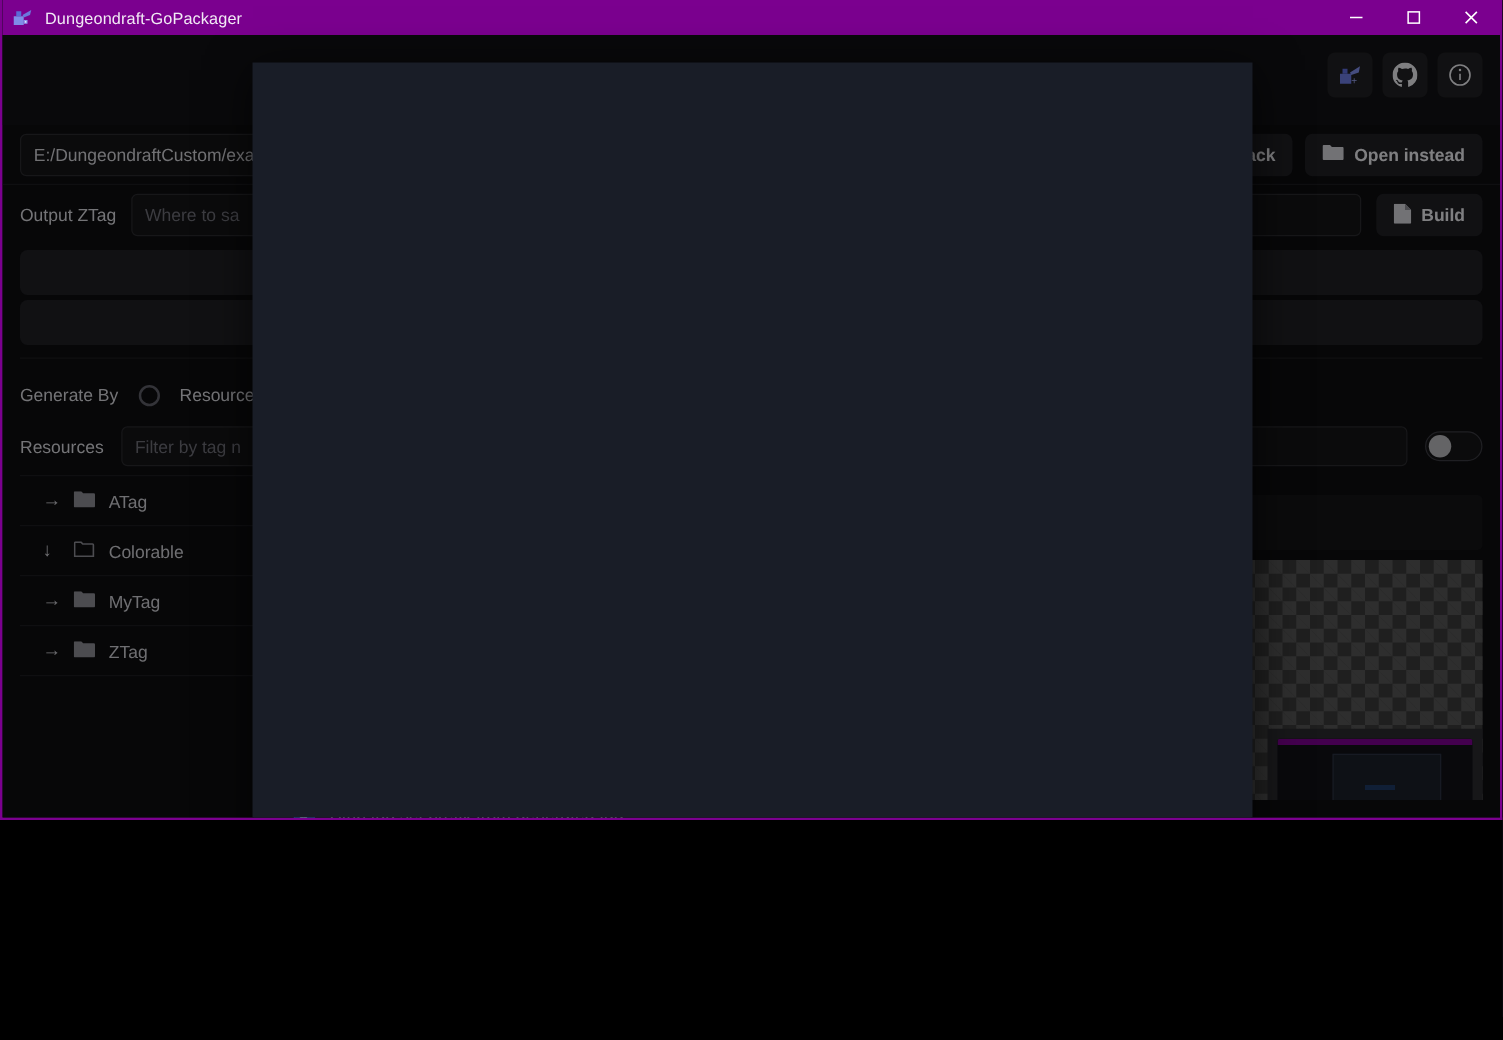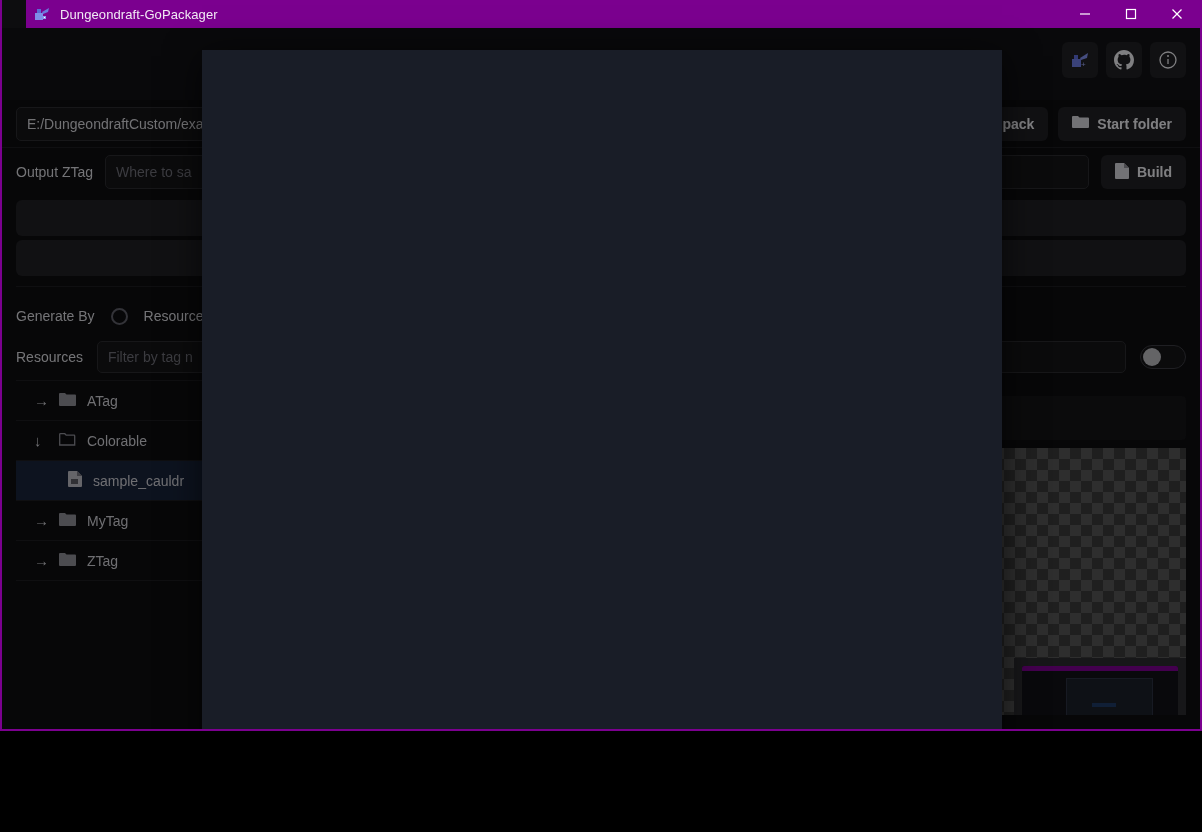--- a/index.html
+++ b/index.html
@@ -4,26 +4,25 @@
 <style>
   * { box-sizing: border-box; margin: 0; padding: 0; }
   html, body {
     width: 1202px; height: 832px;
     background: #000;
     font-family: "Liberation Sans", sans-serif;
     overflow: hidden;
   }
   #app {
     position: relative;
-    width: 1202px; height: 731px;
+    width: 1202px; height: 656px;
     background: #0d0d0f;
     border: 2px solid #7b008f;
     border-top: none;
     overflow: hidden;
-    padding-left: 24px;
   }
 
   
   .titlebar {
     height: 28px;
     background: #7b008f;
     display: flex; align-items: center;
     position: relative;
     z-index: 5;
   }
@@ -335,21 +334,21 @@
       <div class="path-input">E:/DungeondraftCustom/exa</div>
       <div class="tb-action">
         <span>en pack</span>
       </div>
       <div class="tb-action">
         <span>
           <svg width="17" height="14" viewBox="0 0 17 14">
               <path fill="#cfcfd6" d="M0 2a1 1 0 011-1h5l1.5 1.6H16a1 1 0 011 1V12a1 1 0 01-1 1H1a1 1 0 01-1-1z"></path>
             </svg>
         </span>
-        <span>Start folder</span>
+        <span>Open instead</span>
       </div>
     </div>
 
     <div class="row-output">
       <span class="lbl">Output ZTag</span>
       <div class="out-input">Where to sa</div>
       <div class="tb-action">
         <span>
           <svg width="14" height="16" viewBox="0 0 14 16">
               <path fill="#cfcfd6" d="M1 0h8l5 5v10a1 1 0 01-1 1H1a1 1 0 01-1-1V1a1 1 0 011-1z"></path>
@@ -405,28 +404,20 @@
             </svg></span>
         <span>ATag</span>
       </div>
       <div class="tree-row">
         <span class="arrow">↓</span>
         <span><svg width="17" height="13" viewBox="0 0 17 13">
               <path fill="none" stroke="#8a8a92" stroke-width="1.3" d="M.7 12V1.4a.7.7 0 01.7-.7h4.4l1.4 1.5h7.8a.7.7 0 01.7.7V12z"></path>
             </svg></span>
         <span>Colorable</span>
       </div>
-      <div class="tree-row child">
-        <span><svg width="14" height="16" viewBox="0 0 14 16">
-              <path fill="#b9b9c0" d="M1 0h8l5 5v10a1 1 0 01-1 1H1a1 1 0 01-1-1V1a1 1 0 011-1z"></path>
-              <path fill="#74747c" d="M9 0l5 5H9z"></path>
-              <rect x="3" y="8" width="7" height="5" fill="#5a5a62"></rect>
-            </svg></span>
-        <span>sample_cauldr</span>
-      </div>
       <div class="tree-row">
         <span class="arrow">→</span>
         <span><svg width="17" height="13" viewBox="0 0 17 13">
               <path fill="#8a8a92" d="M0 1a1 1 0 011-1h5l1.5 1.6H16a1 1 0 011 1V12a1 1 0 01-1 1H1a1 1 0 01-1-1z"></path>
             </svg></span>
         <span>MyTag</span>
       </div>
       <div class="tree-row">
         <span class="arrow">→</span>
         <span><svg width="17" height="13" viewBox="0 0 17 13">

